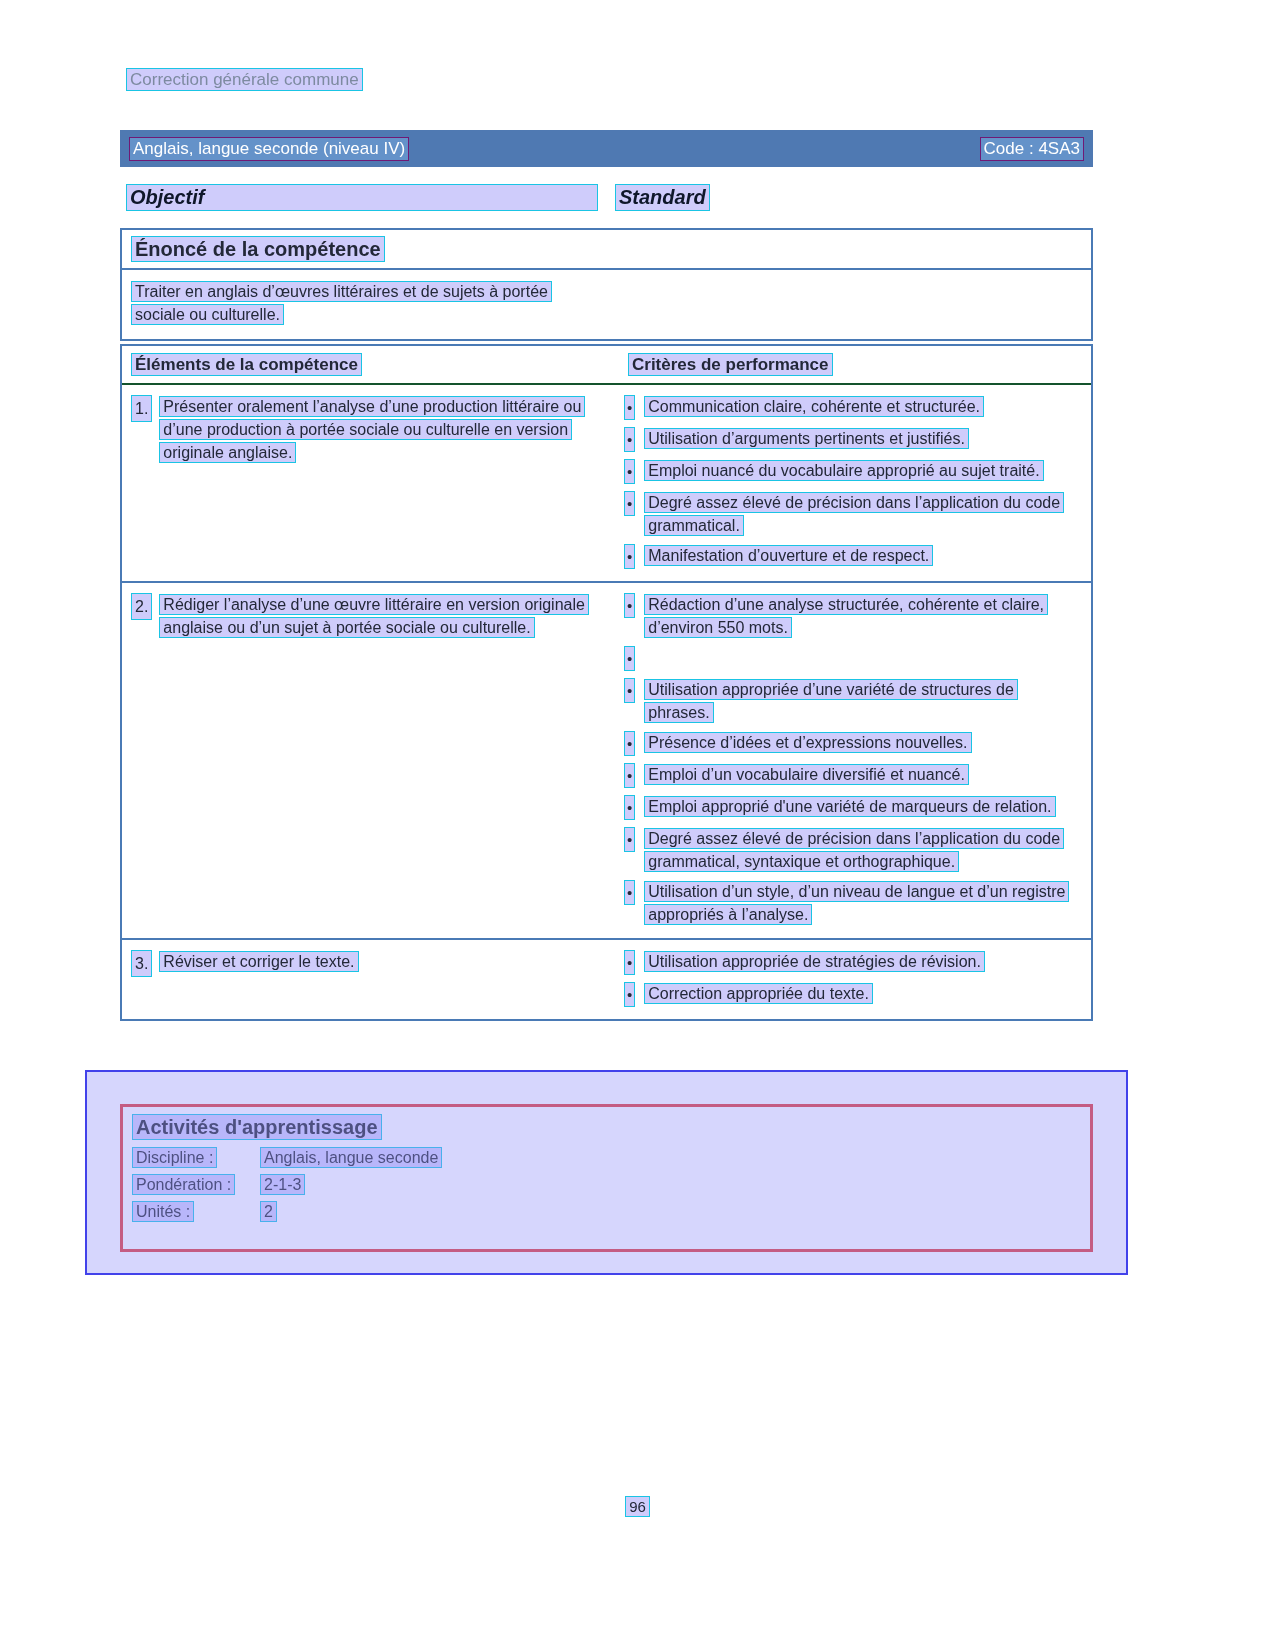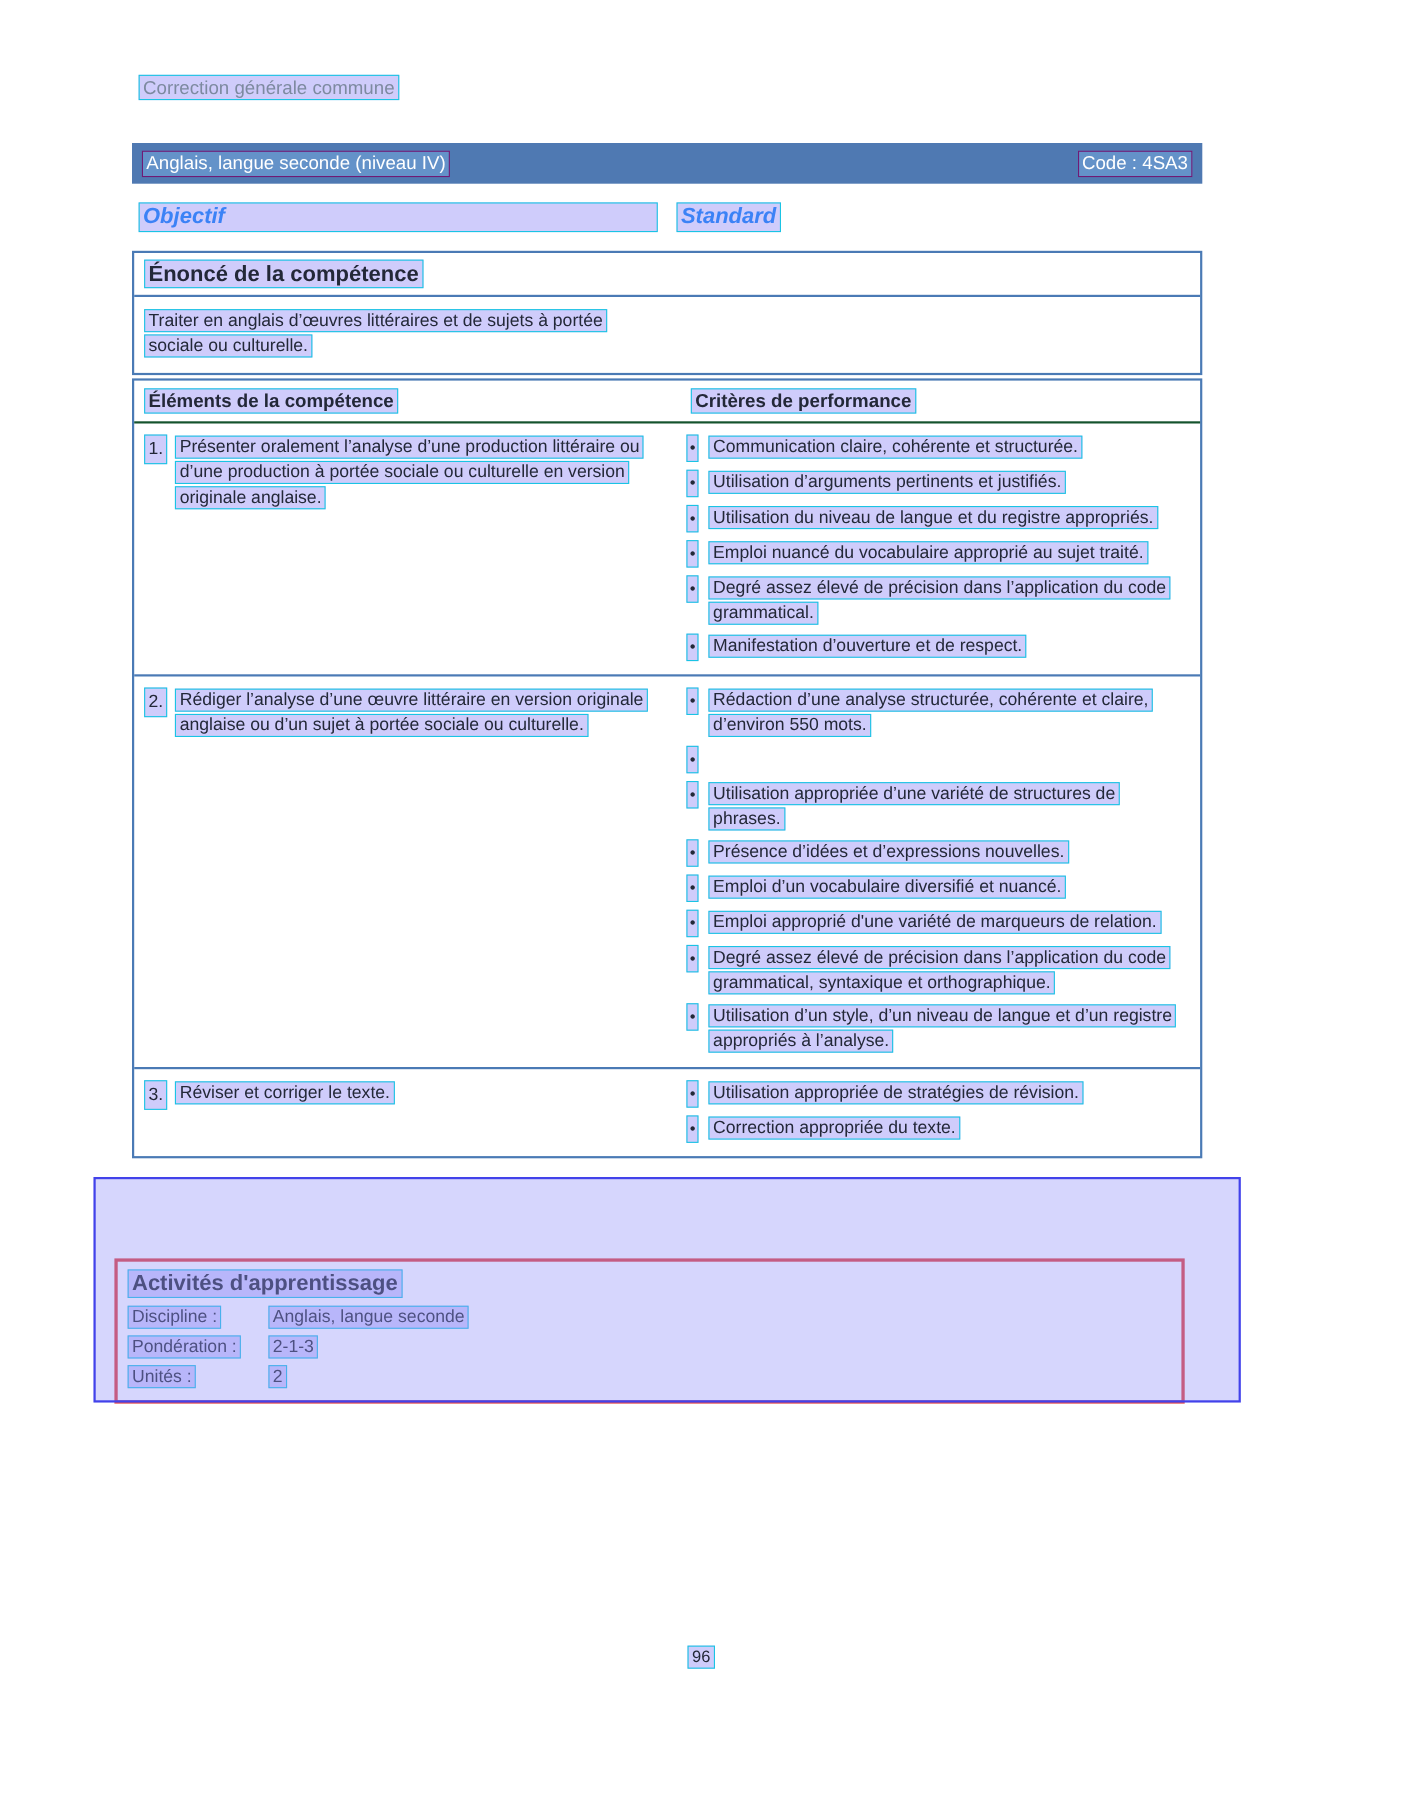--- a/index.html
+++ b/index.html
@@ -35,21 +35,21 @@
     padding: 0 9px;
     font-size: 17px; color: #ffffff;
   }
   .hl-bar {
     background: rgba(150, 205, 255, 0.30);
     border: 1px solid #701a75;
   }
 
   .headings {
     position: absolute; left: 126px; top: 184px; width: 967px;
-    font-size: 20px; font-weight: bold; font-style: italic; color: #3b82f6;
+    font-size: 20px; font-weight: bold; font-style: italic; color: #0f172a;
   }
   .obj { display: inline-block; width: 472px; }
   .std { position: absolute; left: 489px; top: 0; }
 
   .box {
     position: absolute; left: 120px; width: 973px;
     border: 2px solid #4a7ab5;
     background: transparent;
   }
   .enonce-box { top: 228px; }
@@ -89,25 +89,24 @@
 
   .overlay {
     position: absolute; left: 85px; top: 1070px; width: 1043px; height: 205px;
     background: rgba(148, 146, 250, 0.38);
     border: 2px solid #4242ea;
     pointer-events: none;
     z-index: 5;
   }
 
   .red-box {
-    position: absolute; left: 104px; top: 1104px; width: 973px; height: 132px;
+    position: absolute; left: 120px; top: 1104px; width: 973px; height: 148px;
     border: 3px solid #e23b3b;
     z-index: 3;
     font-size: 16px;
-    margin-top: 40px;
   }
   .red-box .box-header { border-bottom: none; padding: 9px 9px 6px 9px; }
   .act-rows { padding: 2px 9px; }
   .act-row { display: flex; margin-bottom: 5px; line-height: 22px; }
   .act-label { width: 128px; flex: 0 0 auto; }
   .act-value { flex: 1; }
 
   .page-num {
     position: absolute; left: 0; top: 1498px; width: 1275px;
     text-align: center; font-size: 15px;
@@ -168,24 +167,20 @@
           <li>
               <span class="bullet"></span>
               <div class="crit-text-wrap"><span class="hl">Communication claire, cohérente et structurée.</span></div>
             </li>
           <li>
               <span class="bullet"></span>
               <div class="crit-text-wrap"><span class="hl">Utilisation d’arguments pertinents et justifiés.</span></div>
             </li>
           <li>
               <span class="bullet"></span>
-              <div class="crit-text-wrap"><span class="hl">Utilisation du niveau de langue et du registre appropriés.</span></div>
-            </li>
-          <li>
-              <span class="bullet"></span>
               <div class="crit-text-wrap"><span class="hl">Emploi nuancé du vocabulaire approprié au sujet traité.</span></div>
             </li>
           <li>
               <span class="bullet"></span>
               <div class="crit-text-wrap"><span class="hl">Degré assez élevé de précision dans l’application du code grammatical.</span></div>
             </li>
           <li>
               <span class="bullet"></span>
               <div class="crit-text-wrap"><span class="hl">Manifestation d’ouverture et de respect.</span></div>
             </li>

